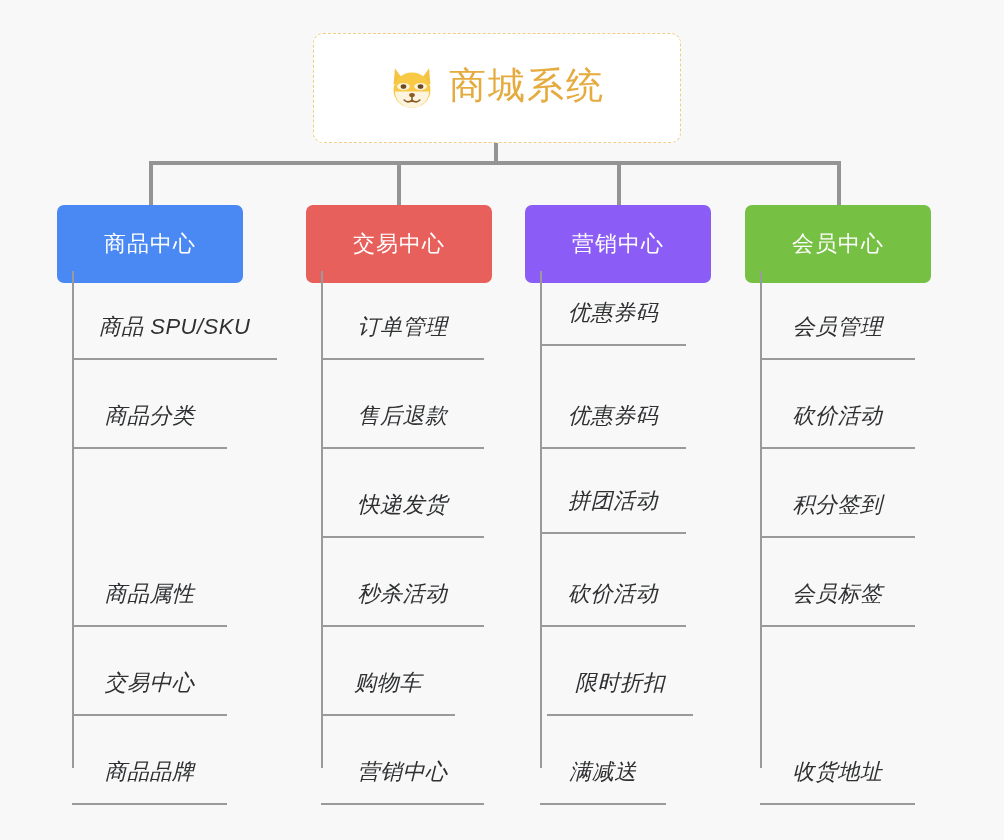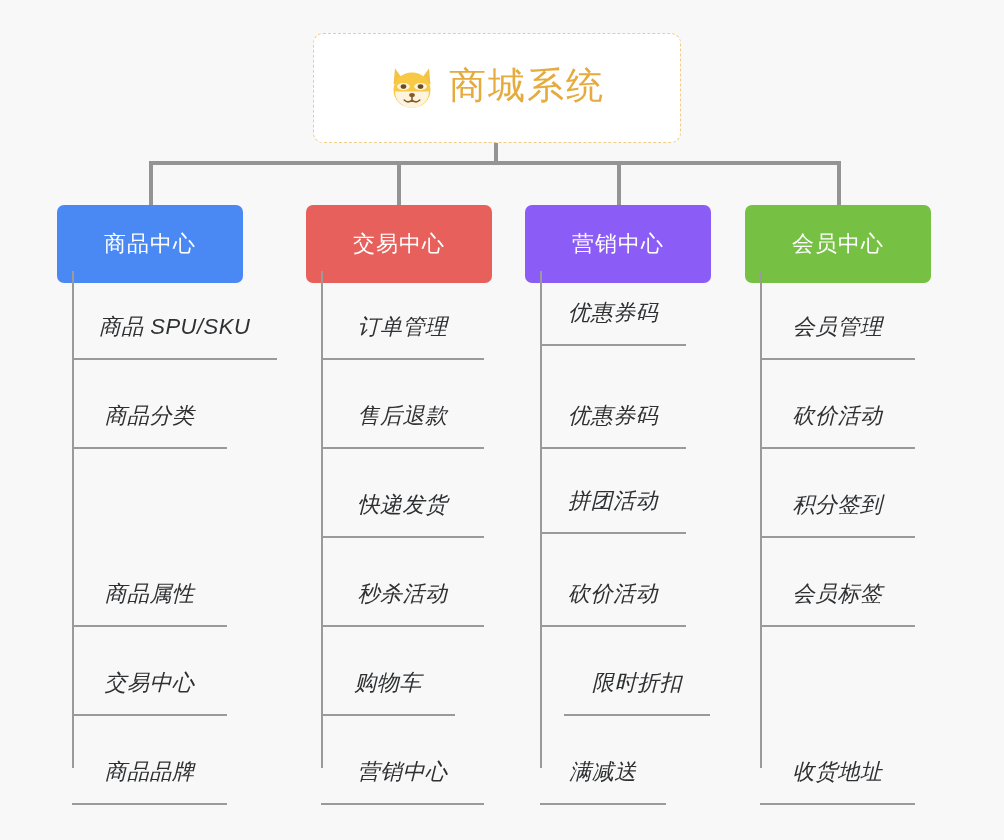--- a/index.html
+++ b/index.html
@@ -193,21 +193,21 @@
     </div>
   <div class="leaf" style="left:540px; top:403px; width:146px;">
       <span>优惠券码</span>
     </div>
   <div class="leaf" style="left:540px; top:488px; width:146px;">
       <span>拼团活动</span>
     </div>
   <div class="leaf" style="left:540px; top:581px; width:146px;">
       <span>砍价活动</span>
     </div>
-  <div class="leaf" style="left:564px; top:670px; width:146px;">
+  <div class="leaf" style="left:547px; top:670px; width:146px;">
       <span>限时折扣</span>
     </div>
   <div class="leaf" style="left:540px; top:759px; width:126px;">
       <span>满减送</span>
     </div>
 
   <div class="cat-box" style="left:745px; width:186px; background:#76c043;">
     <span>会员中心</span>
   </div>
   <div class="spine" style="left:760px; height:497px;"></div>

